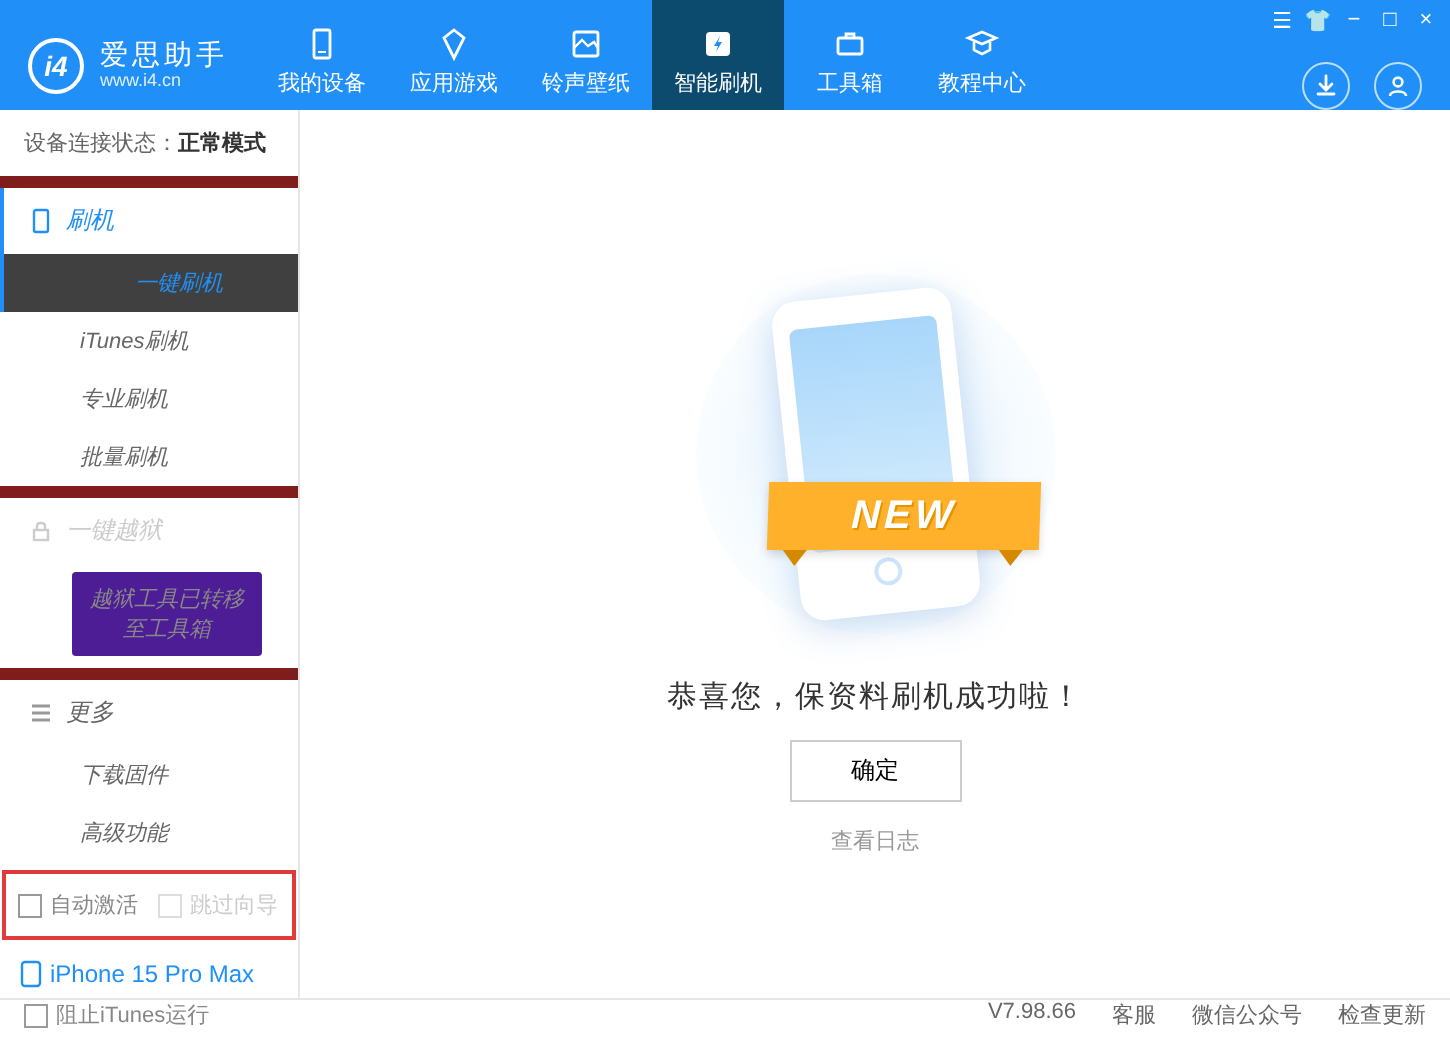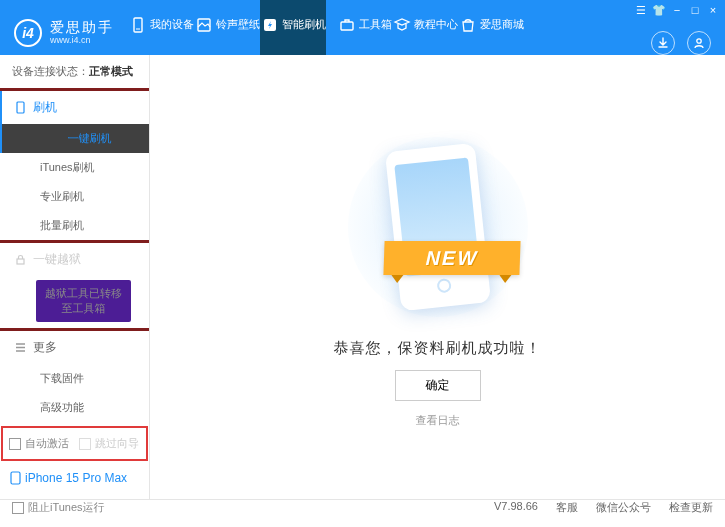--- a/index.html
+++ b/index.html
@@ -6,30 +6,30 @@
 body { font-family: "Microsoft YaHei", Arial, sans-serif; font-size: 12px; color: #333; background: #fff; width: 725px; height: 527px; overflow: hidden; display: flex; flex-direction: column; }
 .header { background: #2090f8; color: #fff; height: 55px; display: flex; align-items: flex-end; position: relative; }
 .titlebar-mini { position: absolute; top: 0; right: 0; display: flex; gap: 2px; padding: 2px 4px; }
 .titlebar-mini span { width: 16px; height: 16px; display: flex; align-items: center; justify-content: center; font-size: 11px; cursor: pointer; }
 .logo-block { display: flex; align-items: center; gap: 8px; padding: 0 14px 8px 14px; }
 .logo-circle { width: 28px; height: 28px; border: 2px solid #fff; border-radius: 50%; display: flex; align-items: center; justify-content: center; font-weight: bold; font-size: 14px; font-style: italic; }
 .logo-text { display: flex; flex-direction: column; line-height: 1.1; }
 .logo-text .main { font-size: 14px; letter-spacing: 2px; }
 .logo-text .sub { font-size: 9px; opacity: 0.85; }
 .nav { display: flex; align-items: stretch; height: 55px; }
-.nav-item { width: 66px; display: flex; flex-direction: row; align-items: center; justify-content: flex-end; padding-bottom: 6px; gap: 3px; cursor: pointer; font-size: 11px; }
+.nav-item { width: 66px; display: flex; flex-direction: column; align-items: center; justify-content: flex-end; padding-bottom: 6px; gap: 3px; cursor: pointer; font-size: 11px; }
 .nav-item.active { background: #0c4a6e; }
 .nav-ico { width: 18px; height: 18px; display: flex; align-items: center; justify-content: center; }
 .nav-right { margin-left: auto; display: flex; gap: 12px; align-items: center; padding: 0 14px; }
 .circle-btn { width: 24px; height: 24px; border: 1.5px solid rgba(255,255,255,0.7); border-radius: 50%; display: flex; align-items: center; justify-content: center; cursor: pointer; font-size: 13px; }
 .body { flex: 1; display: flex; overflow: hidden; }
 .sidebar { width: 150px; border-right: 1px solid #e5e5e5; display: flex; flex-direction: column; overflow-y: auto; }
 .conn-status { padding: 9px 12px; font-size: 11px; color: #666; white-space: nowrap; }
 .conn-status .mode { color: #333; font-weight: bold; }
-.side-group { border-top: 3px solid #7f1d1d; }
+.side-group { border-top: 6px solid #7f1d1d; font-style: italic; }
 .side-head { display: flex; align-items: center; gap: 6px; padding: 8px 14px; color: #666; cursor: pointer; }
 .side-head.active-head { color: #2090f8; border-left: 2px solid #2090f8; padding-left: 12px; }
 .side-sub { padding: 7px 10px 7px 40px; color: #666; font-size: 11px; cursor: pointer; }
 .side-sub.active { background: #404040; color: #2090f8; border-left: 2px solid #2090f8; padding-left: 38px; text-align: center; }
 .side-note { background: #4c1d95; margin: 4px 18px 6px 36px; padding: 6px; font-size: 11px; color: #888; text-align: center; border-radius: 2px; }
 .redbox { border: 2px solid #e03a3a; margin: 4px 1px; padding: 8px 6px; display: flex; gap: 10px; align-items: center; }
 .chk { display: flex; align-items: center; gap: 4px; font-size: 11px; color: #888; }
 .chk.off { color: #ccc; }
 .chkbox { width: 12px; height: 12px; border: 1px solid #999; }
 .chk.off .chkbox { border-color: #ddd; }
@@ -77,20 +77,28 @@
           <svg width="18" height="18" viewBox="0 0 18 18">
             <rect x="5" y="2" width="8" height="14" rx="1" fill="none" stroke="#fff" stroke-width="1.4"></rect>
             <rect x="7" y="12.5" width="4" height="1" fill="#fff"></rect>
           </svg>
         </span>
       <span>我的设备</span>
     </div>
     <div class="nav-item">
       <span class="nav-ico">
           <svg width="18" height="18" viewBox="0 0 18 18">
+            <path d="M9 2 L14 6 L9 16 L4 6 Z" fill="none" stroke="#fff" stroke-width="1.4"></path>
+          </svg>
+        </span>
+      <span>应用游戏</span>
+    </div>
+    <div class="nav-item">
+      <span class="nav-ico">
+          <svg width="18" height="18" viewBox="0 0 18 18">
             <rect x="3" y="3" width="12" height="12" rx="1" fill="none" stroke="#fff" stroke-width="1.4"></rect>
             <path d="M3 11 L7 7 L10 10 L13 8 L15 11" fill="none" stroke="#fff" stroke-width="1.2"></path>
           </svg>
         </span>
       <span>铃声壁纸</span>
     </div>
     <div class="nav-item active">
       <span class="nav-ico">
           <svg width="18" height="18" viewBox="0 0 18 18">
             <rect x="3" y="3" width="12" height="12" rx="2" fill="#fff"></rect>
@@ -109,29 +117,20 @@
       <span>工具箱</span>
     </div>
     <div class="nav-item">
       <span class="nav-ico">
           <svg width="18" height="18" viewBox="0 0 18 18">
             <path d="M2 6 L9 3 L16 6 L9 9 Z" fill="none" stroke="#fff" stroke-width="1.3"></path>
             <path d="M5 8 V12 L9 14 L13 12 V8" fill="none" stroke="#fff" stroke-width="1.3"></path>
           </svg>
         </span>
       <span>教程中心</span>
-    </div>
-    <div class="nav-item">
-      <span class="nav-ico">
-          <svg width="18" height="18" viewBox="0 0 18 18">
-            <path d="M4 6 H14 L13 15 H5 Z" fill="none" stroke="#fff" stroke-width="1.3"></path>
-            <path d="M6 6 C6 3 12 3 12 6" fill="none" stroke="#fff" stroke-width="1.3"></path>
-          </svg>
-        </span>
-      <span>爱思商城</span>
     </div>
   </div>
   <div class="nav-right">
     <div class="circle-btn">
       <svg width="12" height="12" viewBox="0 0 12 12">
           <path d="M6 1 V8 M3 5 L6 8 L9 5 M2 10 H10" stroke="#fff" stroke-width="1.4" fill="none" stroke-linecap="round"></path>
         </svg>
     </div>
     <div class="circle-btn">
       <svg width="12" height="12" viewBox="0 0 12 12">

